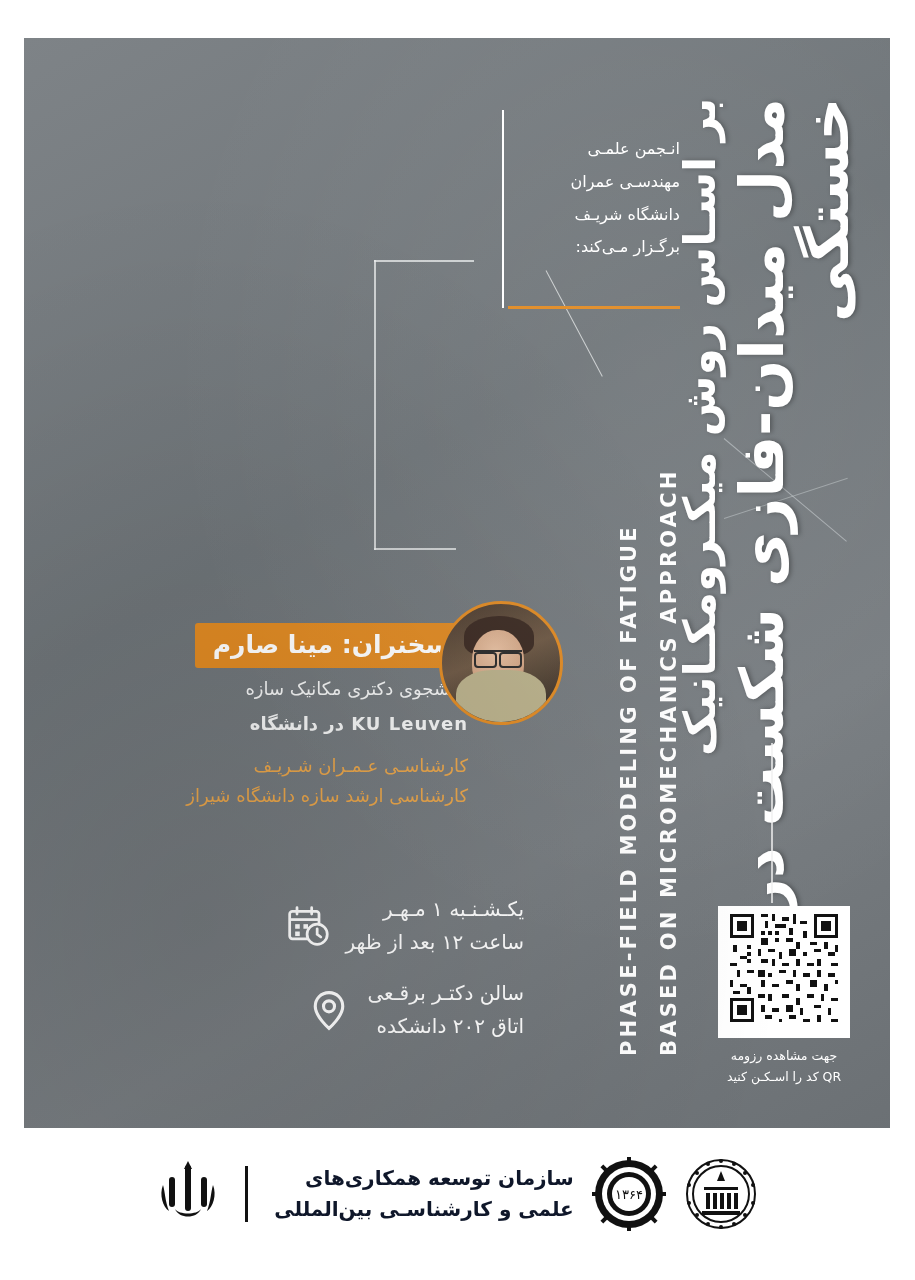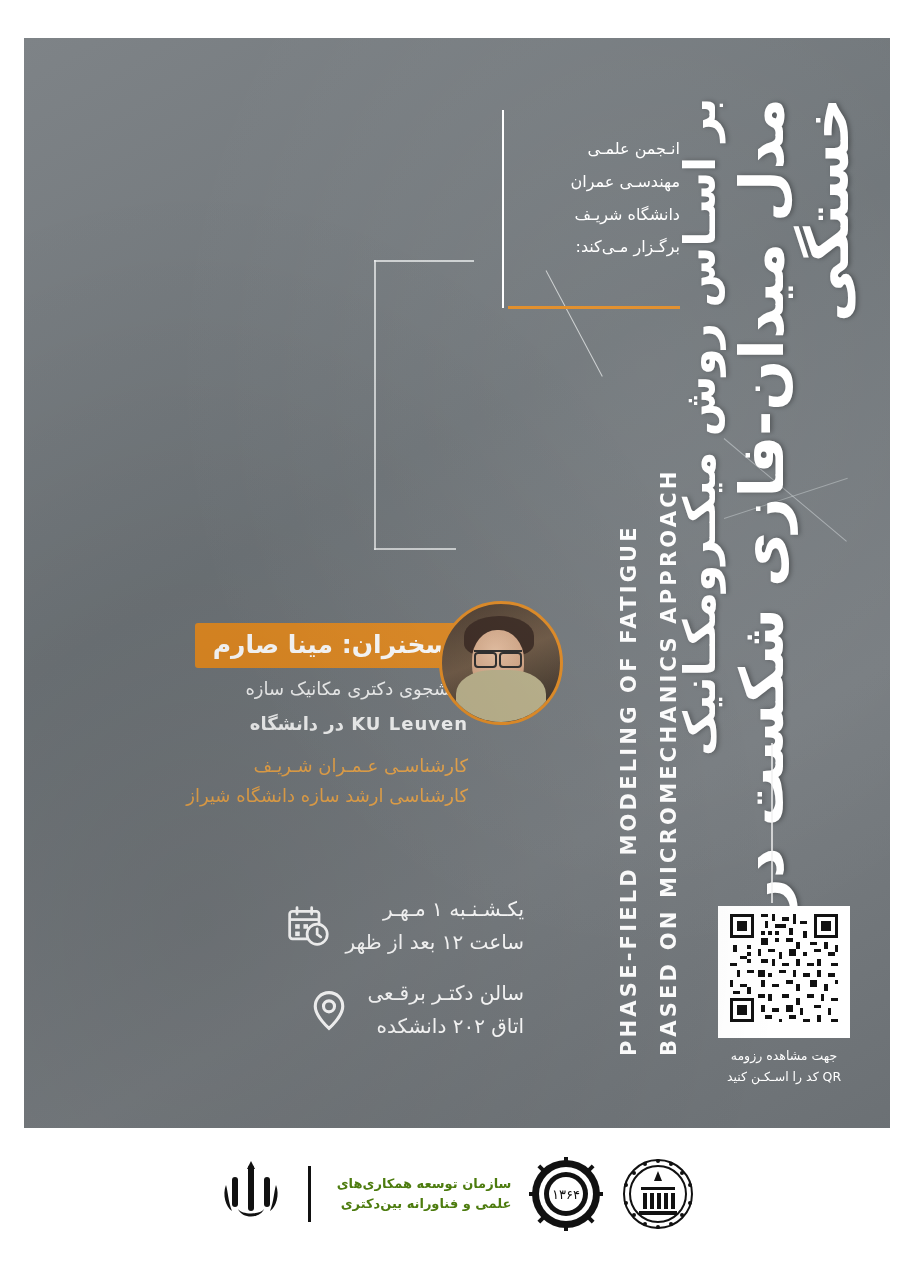--- a/index.html
+++ b/index.html
@@ -255,22 +255,22 @@
     display:flex;
     align-items:center;
     justify-content:center;
     gap: 18px;
     direction: rtl;
   }
   .logo-svg{ display:block; }
   #org-text{
     direction: rtl;
     text-align: right;
-    color:#4d7c0f;
-    font-size: 13px;
+    color:#0f172a;
+    font-size: 20px;
     font-weight: 700;
     line-height: 1.55;
     letter-spacing: 0.3px;
   }
   .sep-bar{
     width: 3px;
     height: 56px;
     background:#111;
     margin: 0 8px;
   }
@@ -546,21 +546,21 @@
         <rect x="9" y="9" width="7" height="4" transform="rotate(45 12 11)"></rect>
         <rect x="58" y="9" width="7" height="4" transform="rotate(-45 62 11)"></rect>
         <rect x="9" y="61" width="7" height="4" transform="rotate(-45 12 63)"></rect>
         <rect x="58" y="61" width="7" height="4" transform="rotate(45 62 63)"></rect>
       </g>
     </svg>
   </div>
 
   <div id="org-text">
     <div>سازمان توسعه همکاری‌های</div>
-    <div>علمی و فناورانه بین‌دکتری</div>
+    <div>علمی و کارشناسـی بین‌المللی</div>
   </div>
 
   <div class="sep-bar"></div>
 
   <div>
     <svg class="logo-svg" width="62" height="74" viewBox="0 0 62 74" aria-hidden="true">
       <g fill="#111">
         <rect x="28" y="8" width="6" height="46" rx="3"></rect>
         <path d="M31 4 L35 12 L27 12 Z"></path>
         <rect x="12" y="20" width="6" height="30" rx="3"></rect>

